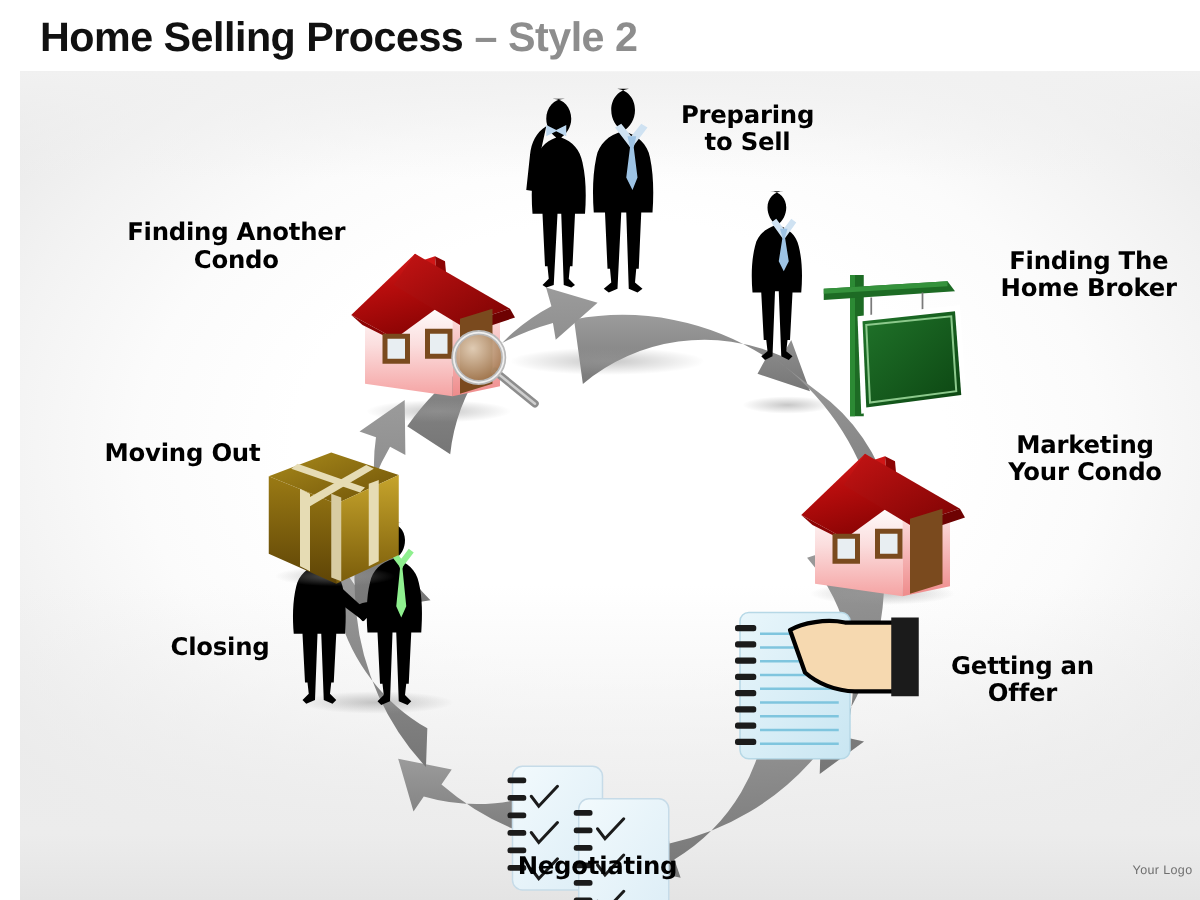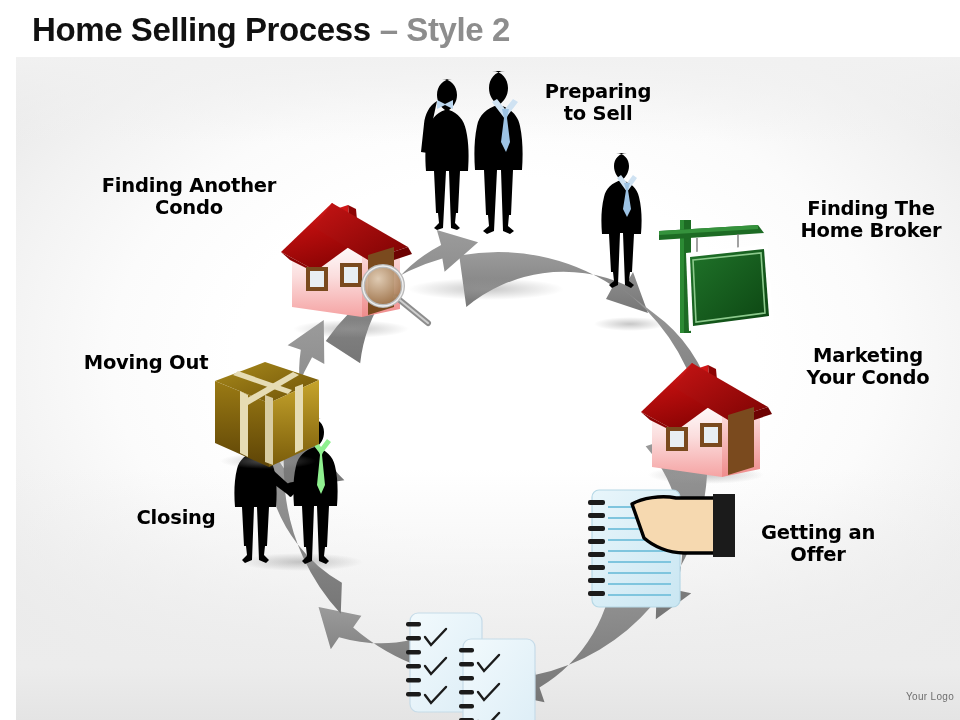--- a/index.html
+++ b/index.html
@@ -421,20 +421,21 @@
 
     <div class="lbl l-right" style="left:750px;top:141px;width:210px;">Finding The
 Home Broker</div>
 
     <div class="lbl l-right" style="left:752px;top:288px;width:200px;">Marketing
 Your Condo</div>
 
     <div class="lbl l-right" style="left:702px;top:433px;width:200px;margin-top:32px;">Getting an
 Offer</div>
 
+    <div class="lbl" style="left:370px;top:625px;width:184px;">Negotiating</div>
 
     <div class="lbl l-left" style="left:85px;top:450px;width:150px;">Closing</div>
 
     <div class="lbl l-left" style="left:78px;top:118px;width:190px;">Finding Another
 Condo</div>
 
     <div class="lbl l-left" style="left:40px;top:295px;width:180px;">Moving Out</div>
 
     <div class="logo">Your Logo</div>
   </div>

